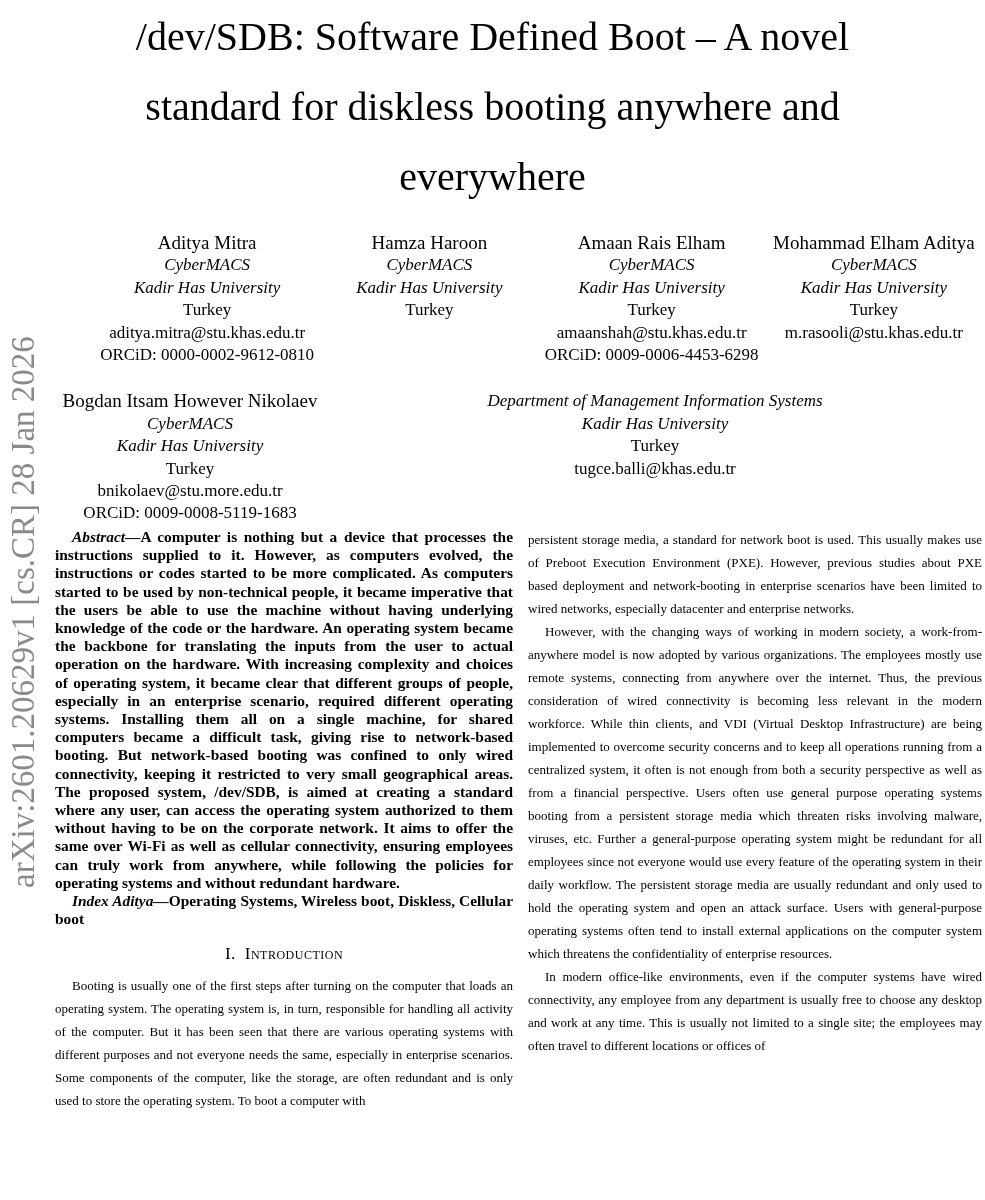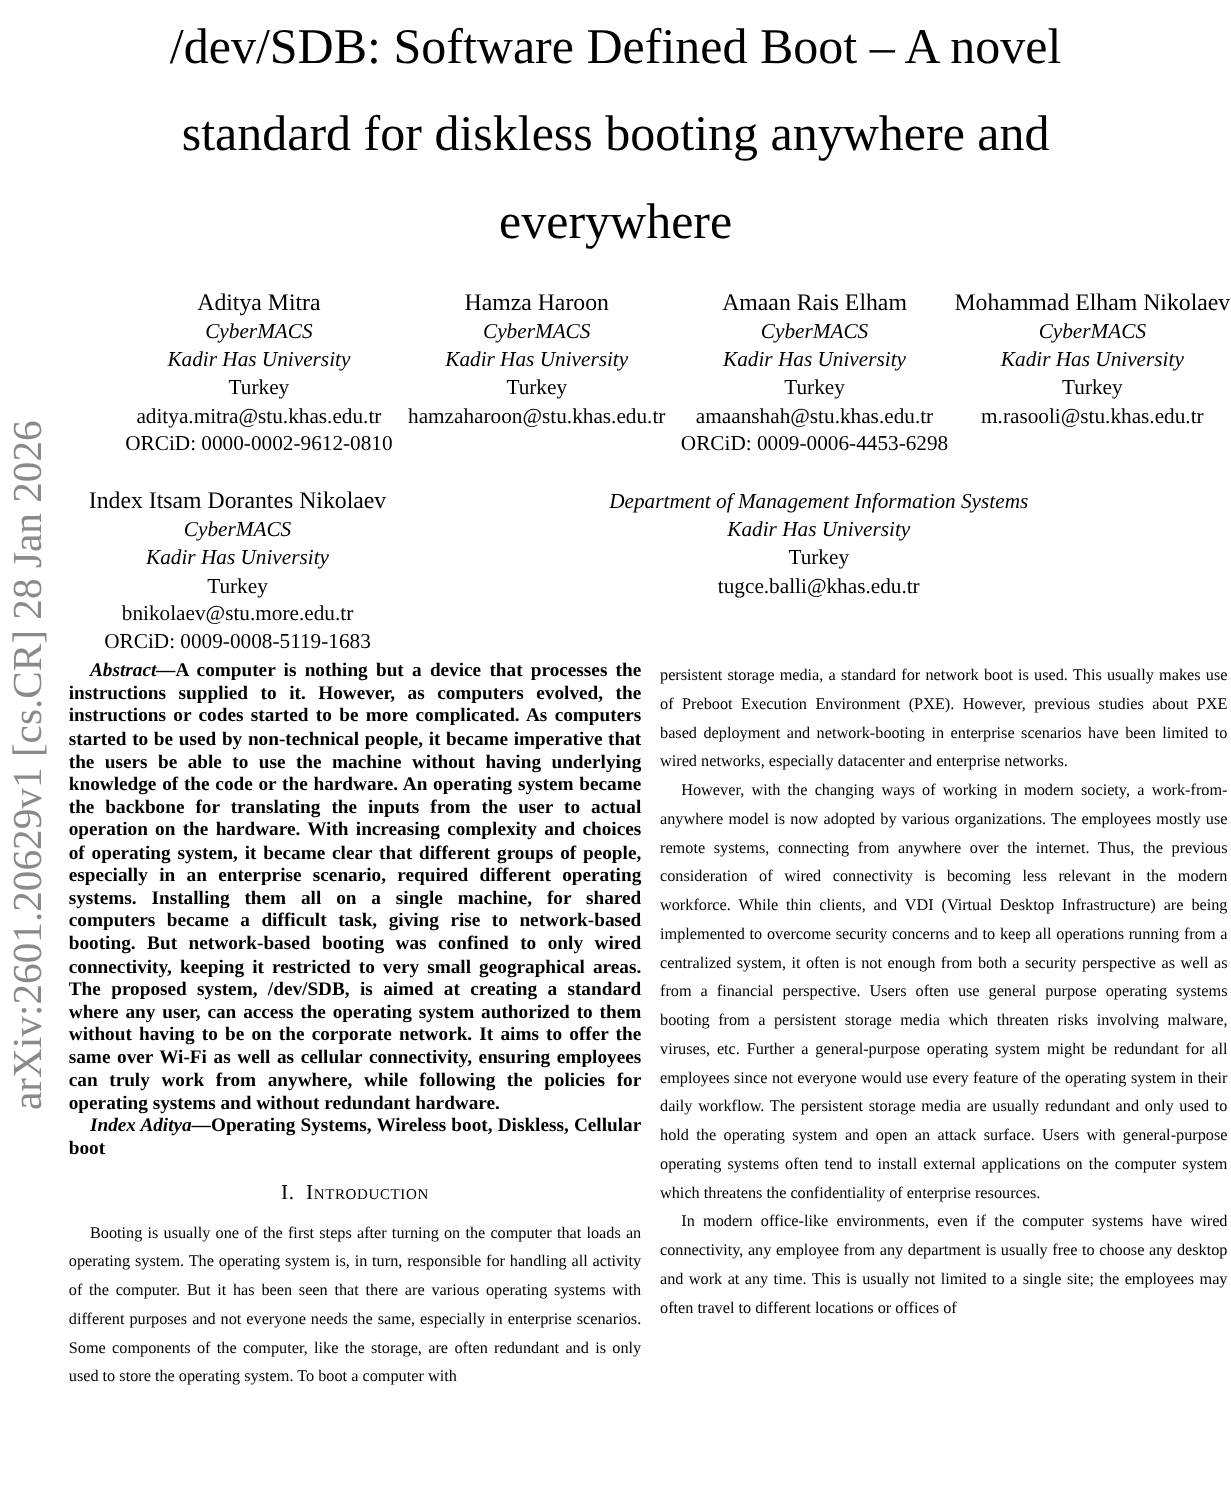--- a/index.html
+++ b/index.html
@@ -99,44 +99,43 @@
       <div class="aff">Kadir Has University</div>
       <div>Turkey</div>
       <div>aditya.mitra@stu.khas.edu.tr</div>
       <div>ORCiD: 0000-0002-9612-0810</div>
     </div>
     <div class="author">
       <div class="name">Hamza Haroon</div>
       <div class="aff">CyberMACS</div>
       <div class="aff">Kadir Has University</div>
       <div>Turkey</div>
-      <div>hamzaharoon@stu.khas.edu.tr</div>
       <div></div>
     </div>
     <div class="author">
       <div class="name">Amaan Rais Elham</div>
       <div class="aff">CyberMACS</div>
       <div class="aff">Kadir Has University</div>
       <div>Turkey</div>
       <div>amaanshah@stu.khas.edu.tr</div>
       <div>ORCiD: 0009-0006-4453-6298</div>
     </div>
     <div class="author">
-      <div class="name">Mohammad Elham Nikolaev</div>
+      <div class="name">Mohammad Elham Aditya</div>
       <div class="aff">CyberMACS</div>
       <div class="aff">Kadir Has University</div>
       <div>Turkey</div>
       <div>m.rasooli@stu.khas.edu.tr</div>
       <div></div>
     </div>
   </div>
 
   <div class="authors-row2">
     <div class="author author-a">
-      <div class="name">Index Itsam Dorantes Nikolaev</div>
+      <div class="name">Bogdan Itsam However Nikolaev</div>
       <div class="aff">CyberMACS</div>
       <div class="aff">Kadir Has University</div>
       <div>Turkey</div>
       <div>bnikolaev@stu.more.edu.tr</div>
       <div>ORCiD: 0009-0008-5119-1683</div>
     </div>
     <div class="author author-b">
       <div class="aff">Department of Management Information Systems</div>
       <div class="aff">Kadir Has University</div>
       <div>Turkey</div>

